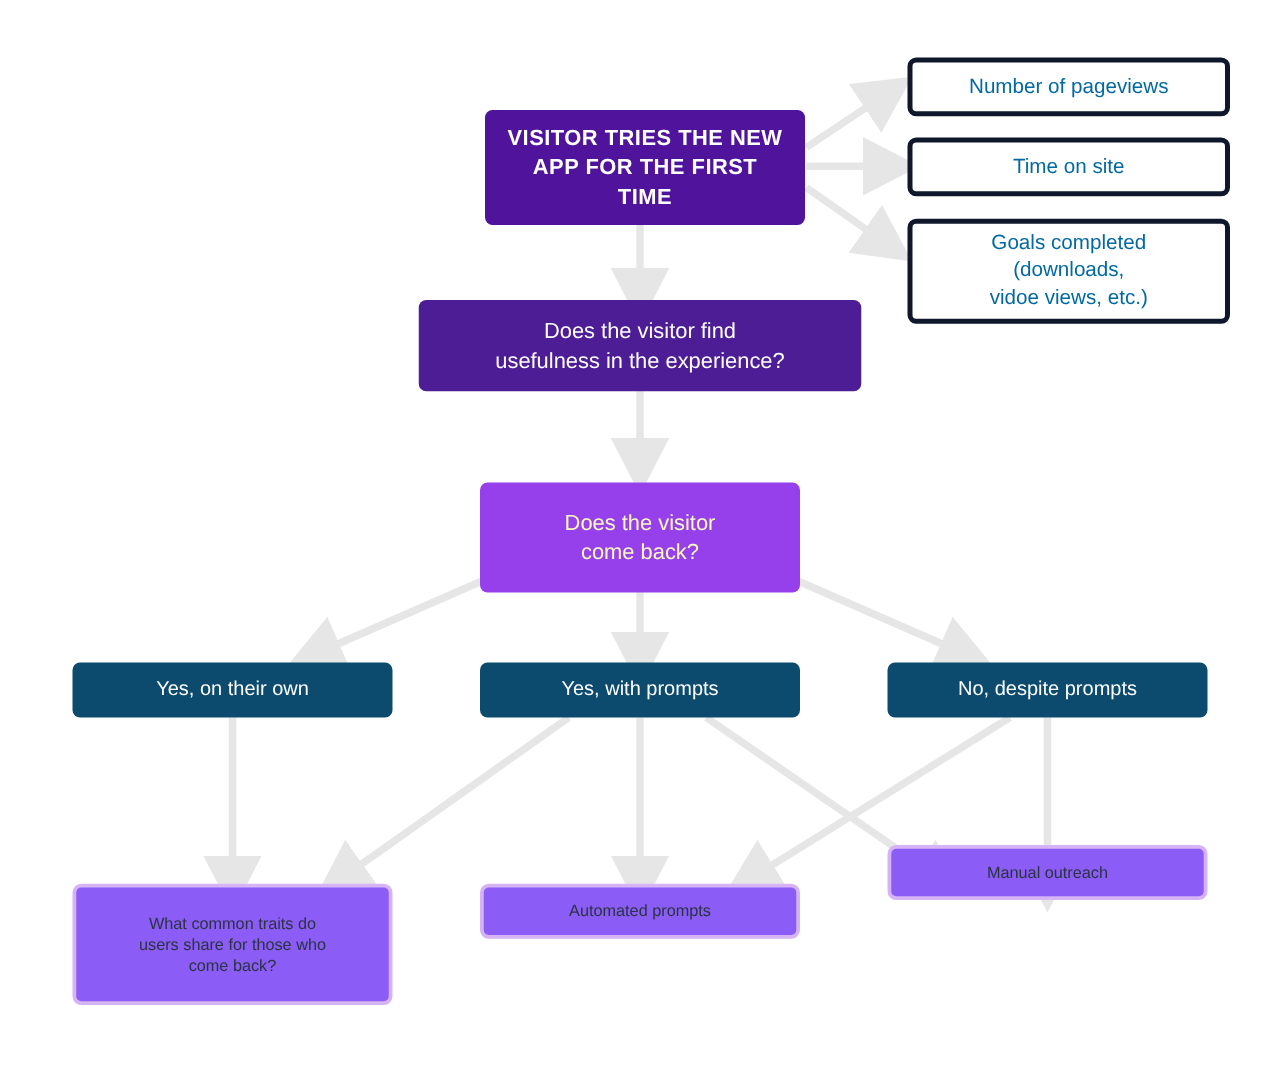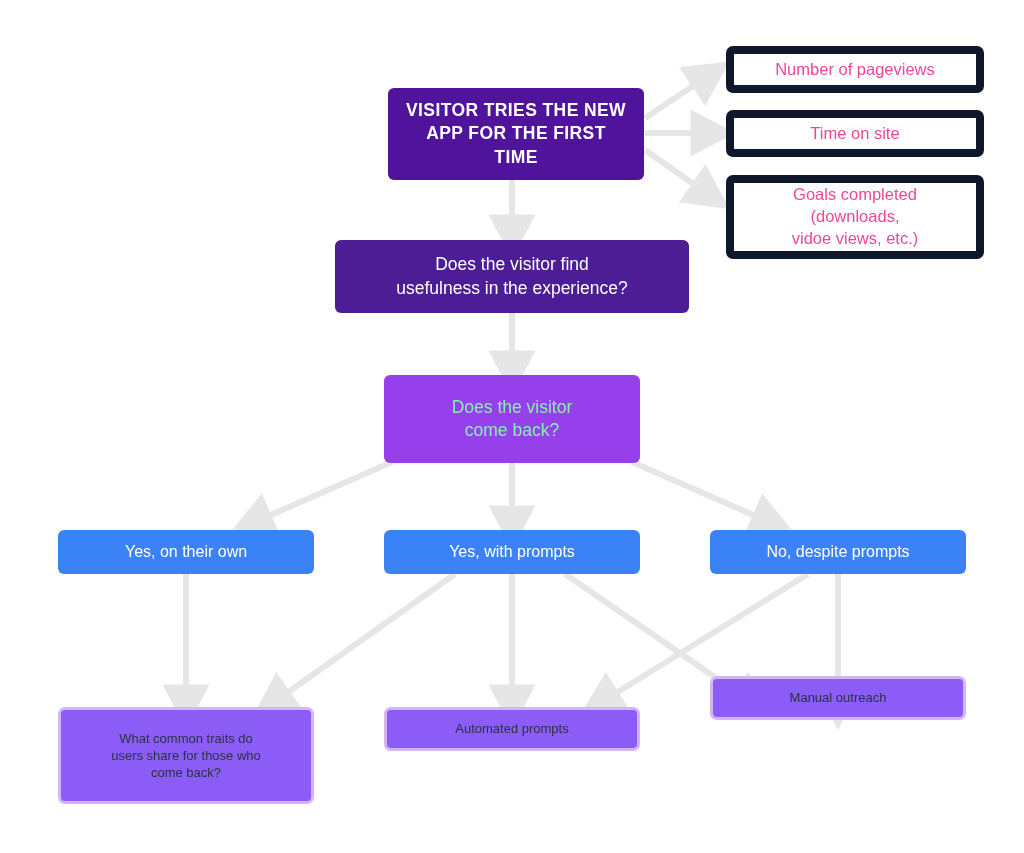--- a/index.html
+++ b/index.html
@@ -51,37 +51,38 @@
   }
 
   
   .node--decision1 {
     background: #4c1d95;
     color: #ffffff;
     font-size: 17.5px;
   }
   .node--decision2 {
     background: #9640EC;
-    color: #86efac;
+    color: #fef9c3;
     font-size: 17.5px;
+    margin-top: 11px;
   }
 
   
   .node--pill {
-    background: #3b82f6;
+    background: #0c4a6e;
     color: #ffffff;
     font-size: 16px;
   }
 
   
   .node--metric {
     background: #ffffff;
-    color: #ec4899;
+    color: #0369a1;
     font-size: 16.5px;
-    border: 8px solid #0f172a;
+    border: 4px solid #0f172a;
     border-radius: 7px;
   }
 
   
   .node--action {
     background: #8b5cf6;
     color: #2A3342;
     font-size: 13px;
     border: 3px solid #D5B3F5;
     border-radius: 7px;

